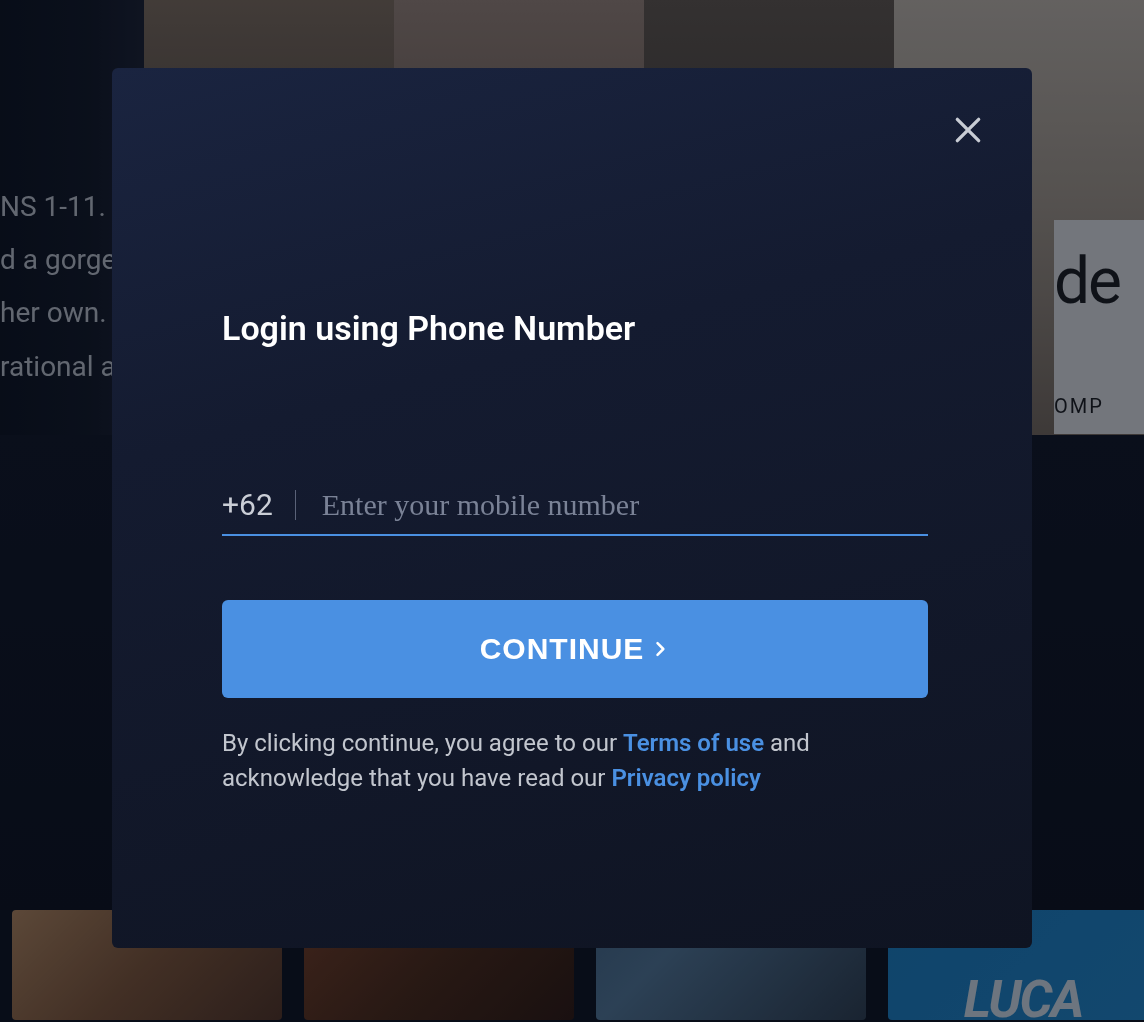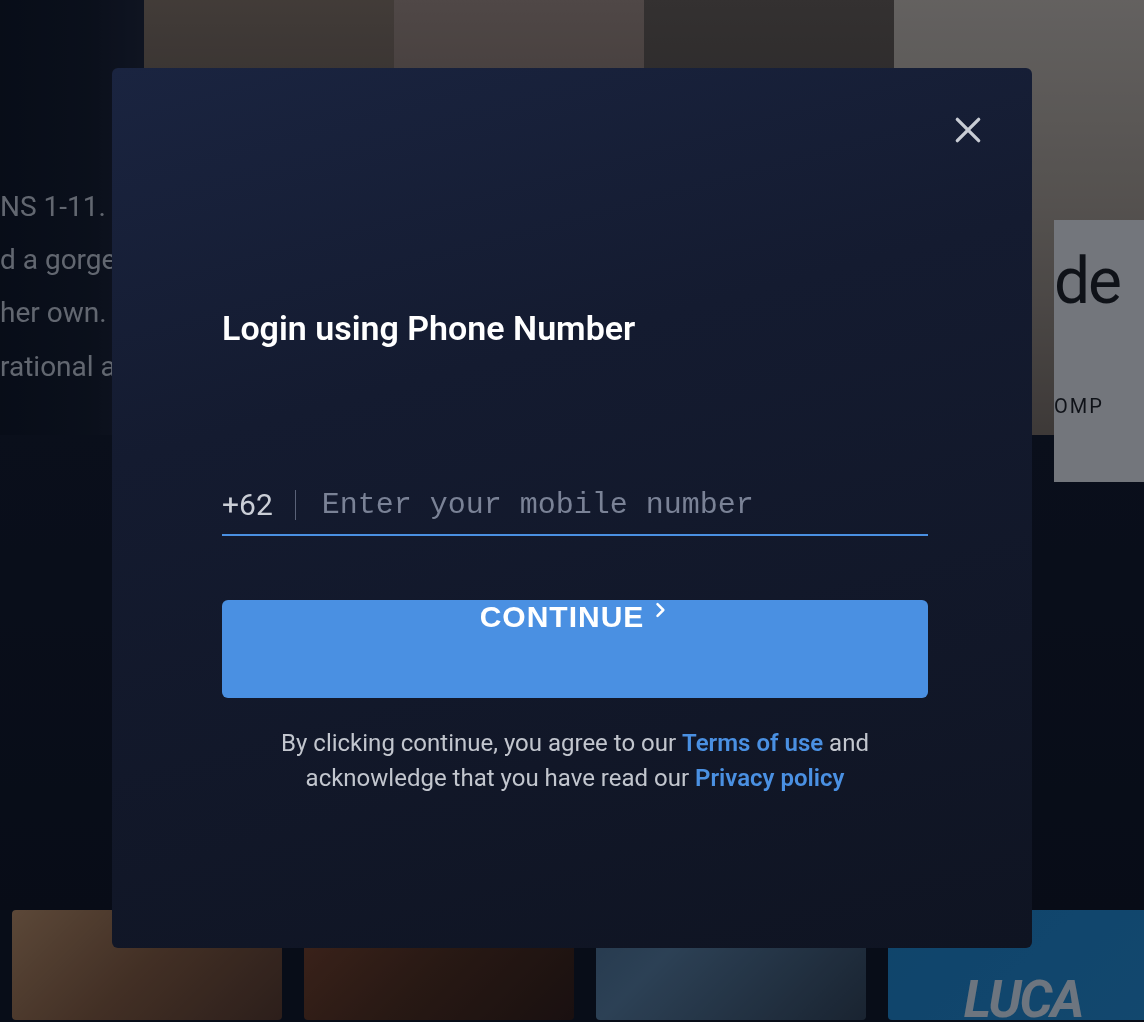--- a/index.html
+++ b/index.html
@@ -65,21 +65,21 @@
       line-height: 1.9;
       font-weight: 400;
       white-space: pre-line;
     }
     
     .bg-white-panel {
       position: absolute;
       right: 0;
       top: 220px;
       width: 90px;
-      height: 262px;
+      height: 214px;
       background: #f5f5f5;
       color: #1a1a1a;
       font-size: 48px;
       font-weight: 400;
       padding: 30px 0 0 0;
       letter-spacing: -2px;
       overflow: hidden;
     }
     
     .bg-white-panel .line1 {
@@ -207,56 +207,55 @@
     }
     
     .phone-input {
       flex: 1;
       background: transparent;
       border: none;
       outline: none;
       color: #ffffff;
       font-size: 30px;
       padding-left: 26px;
-      font-family: Liberation Mono, monospace;
+      font-family: Liberation Serif, serif;
     }
     
     .phone-input::placeholder {
       color: #7a8296;
     }
     
     .continue-button {
       width: 100%;
       height: 98px;
       background: #4a90e2;
       border: none;
       border-radius: 6px;
       color: #ffffff;
       font-size: 30px;
       font-weight: 700;
       letter-spacing: 1px;
       cursor: pointer;
       display: flex;
-      align-items: flex-start;
+      align-items: center;
       justify-content: center;
       gap: 6px;
       margin-bottom: 28px;
     }
     
     .continue-button svg {
       width: 20px;
       height: 20px;
     }
     
     .legal-text {
       color: #c2c6ce;
       font-size: 24px;
       line-height: 1.45;
       font-weight: 400;
-      text-align: center;
     }
     
     .legal-link {
       color: #4a90e2;
       font-weight: 600;
       cursor: pointer;
     }
   </style>
 </head>
 <body>

